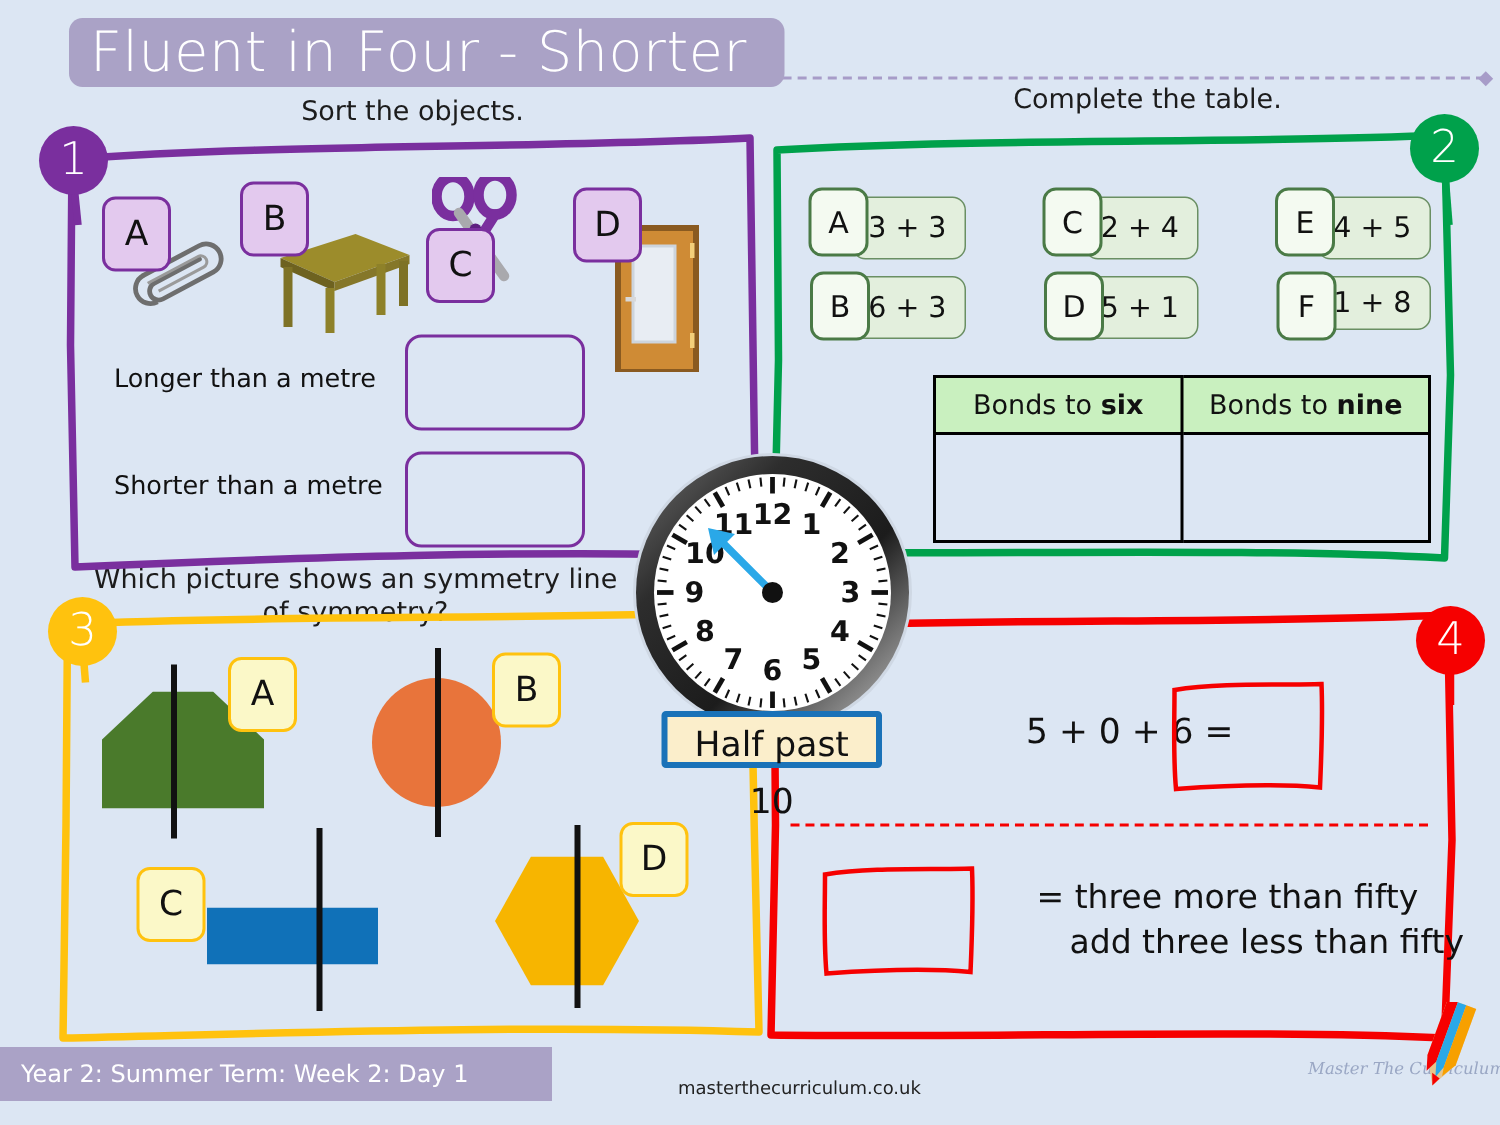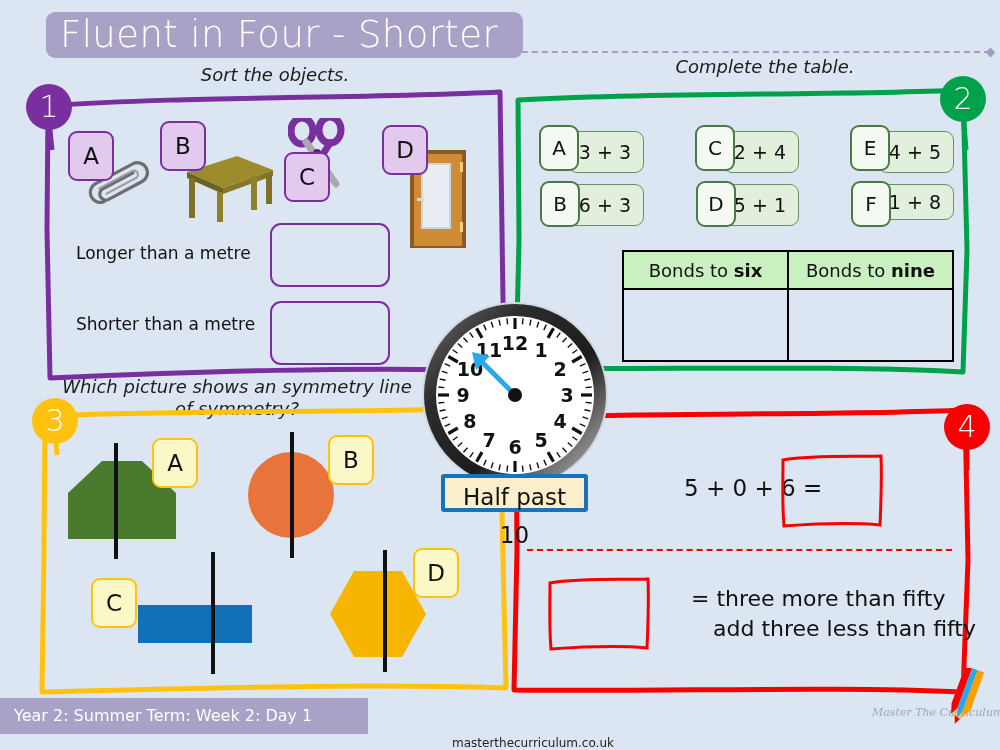--- a/index.html
+++ b/index.html
@@ -28,21 +28,21 @@
   .title-text{
     position:absolute;left:60px;top:11px;width:470px;height:48px;
     color:#ffffff;font-size:37px;line-height:48px;
     font-family:"DejaVu Sans", sans-serif;font-weight:300;
     letter-spacing:.4px;white-space:nowrap;
   }
 
   
   .prompt{
     position:absolute;text-align:center;color:#1c1c1c;
-    font-size:18px;line-height:22px;font-family:"DejaVu Sans", sans-serif;font-style:italic;
+    font-size:18px;line-height:22px;font-family:"DejaVu Sans", sans-serif;
   }
 
   
   .frame-svg{position:absolute;left:0;top:0;width:1000px;height:750px;pointer-events:none;}
 
   
   .badge{
     position:absolute;width:46px;height:46px;border-radius:50%;
     color:#fff;font-size:30px;line-height:46px;text-align:center;
     font-family:"DejaVu Sans", sans-serif;font-weight:300;
@@ -115,21 +115,21 @@
   
   .footer-pill{
     position:absolute;left:0;top:698px;width:368px;height:36px;background:#aaa2c6;
   }
   .footer-text{
     position:absolute;left:14px;top:698px;height:36px;line-height:36px;
     color:#fff;font-size:16px;font-family:"DejaVu Sans", sans-serif;
     white-space:nowrap;
   }
   .site{
-    position:absolute;left:452px;top:736px;font-size:12px;color:#222;
+    position:absolute;left:452px;top:718px;font-size:12px;color:#222;
     font-family:"DejaVu Sans", sans-serif;
     text-align:center;
   }
   .brand{
     position:absolute;left:872px;top:706px;font-size:11px;color:#9aa7c4;
     font-family:"DejaVu Serif", serif;font-style:italic;white-space:nowrap;
   }
 </style>
 </head>
 <body>

